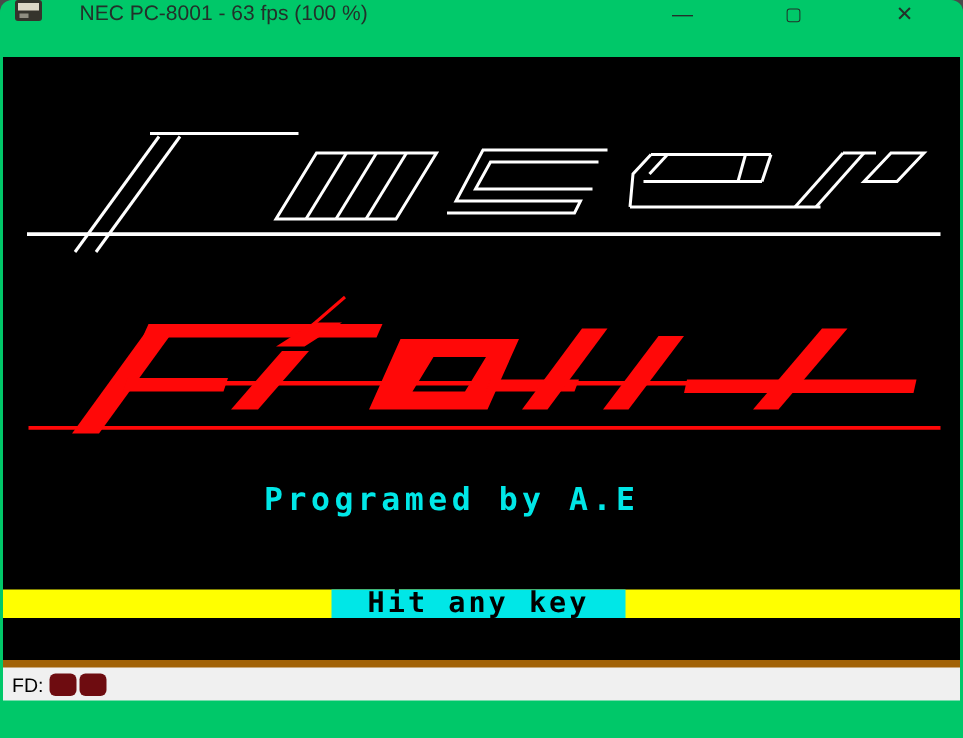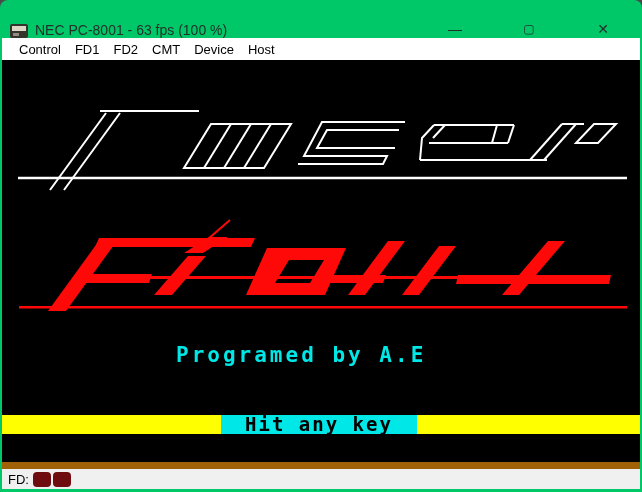--- a/index.html
+++ b/index.html
@@ -20,23 +20,24 @@
   .window{
     width:642px;height:492px;
     background:var(--green);
     padding:0 2px 3px 2px;
     border-radius:8px 8px 0 0;
     display:flex;flex-direction:column;
   }
   
   .titlebar{
     height:38px;flex:0 0 38px;
-    display:flex;align-items:flex-end;
+    display:flex;align-items:flex-start;
     color:var(--titletext);
     padding-left:8px;
+    gap:18px;
   }
   .app-icon{
     width:18px;height:14px;
     background:#35342c;
     border-radius:2px;
     position:relative;
     margin-right:7px;
     flex:0 0 auto;
   }
   .app-icon::before{
@@ -105,21 +106,21 @@
     font-family:"DejaVu Sans Mono", monospace;
     font-weight:bold;
     font-size:19px;letter-spacing:2px;
     text-align:center;line-height:19px;
     white-space:nowrap;
   }
   
   .statusbar{
     flex:0 0 27px;height:27px;
     background:#f0f0f0;
-    border-top:7px solid #a16207;
+    border-top:5px solid #a16207;
     display:flex;align-items:center;
     padding-left:6px;
     font-size:13px;color:#000;
   }
   .fd-label{margin-right:4px;}
   .led{
     width:18px;height:15px;
     background:var(--led);
     border-radius:4px;
     margin-right:2px;
@@ -133,28 +134,20 @@
   <div class="titlebar">
     <span class="app-icon"></span>
     <span class="title-text">NEC PC-8001 - 63 fps (100 %)</span>
     <span class="controls">
       <span class="ctrl min">—</span>
       <span class="ctrl max">▢</span>
       <span class="ctrl close">✕</span>
     </span>
   </div>
 
-  <div class="menubar">
-    <span class="menu-item">Control</span>
-    <span class="menu-item">FD1</span>
-    <span class="menu-item">FD2</span>
-    <span class="menu-item">CMT</span>
-    <span class="menu-item">Device</span>
-    <span class="menu-item">Host</span>
-  </div>
 
   <div class="screen">
 
     <svg class="logo-svg" width="638" height="402" viewBox="0 0 638 402">
 
       <g stroke="#ffffff" stroke-width="2" fill="none" aria-label="Laser">
 
         <path d="M98,51 H197"></path>
         <path d="M104,53 L48,130"></path>
         <path d="M118,53 L62,130"></path>

